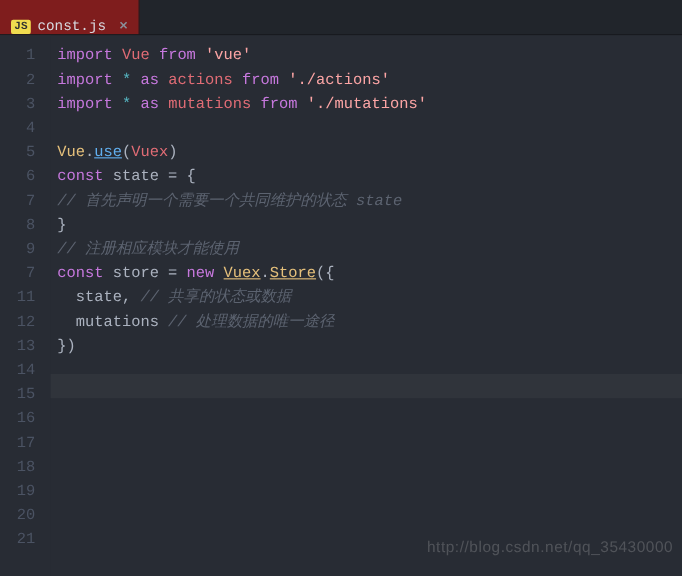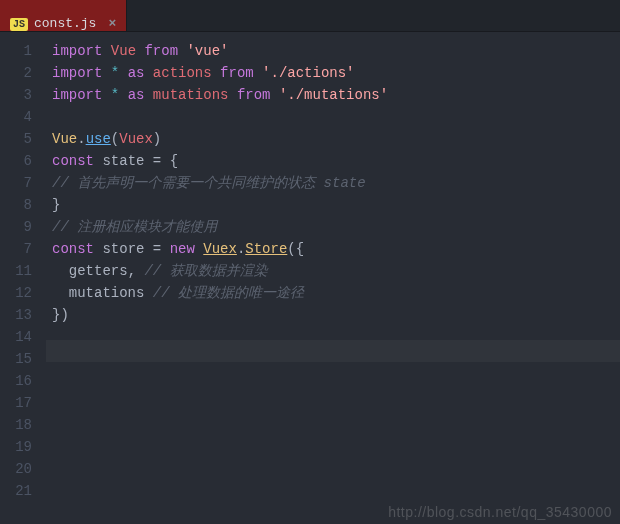--- a/index.html
+++ b/index.html
@@ -91,21 +91,21 @@
   .str { color: #fca5a5; }
   .cm { color: #5c6370; font-style: italic; }
   .op { color: #56b6c2; }
   .pn { color: #abb2bf; }
   .cls { color: #e5c07b; }
   .ul { text-decoration: underline; }
   .ann { color: #c0392b; font-style: normal; font-size: 13px; }
   .watermark {
     position: absolute;
     right: 8px;
-    bottom: 4px;
+    bottom: 19px;
     color: rgba(200,200,200,0.25);
     font-family: Arial, sans-serif;
     font-size: 14px;
     letter-spacing: 0.5px;
   }
 </style>
 </head>
 <body>
 
 <div class="tab-bar">
@@ -147,21 +147,21 @@
     <div class="line"><span class="kw">import</span> <span class="id">Vue</span> <span class="kw">from</span> <span class="str">'vue'</span></div>
     <div class="line"><span class="kw">import</span> <span class="op">*</span> <span class="kw">as</span> <span class="id">actions</span> <span class="kw">from</span> <span class="str">'./actions'</span></div>
     <div class="line"><span class="kw">import</span> <span class="op">*</span> <span class="kw">as</span> <span class="id">mutations</span> <span class="kw">from</span> <span class="str">'./mutations'</span></div>
     <div class="line"></div>
     <div class="line"><span class="cls">Vue</span><span class="pn">.</span><span class="fn">use</span><span class="pn">(</span><span class="id">Vuex</span><span class="pn">)</span></div>
     <div class="line"><span class="kw">const</span> <span class="id2">state</span><span class="pn"> = </span><span class="pn">{</span></div>
     <div class="line"><span class="cm">// 首先声明一个需要一个共同维护的状态 state</span></div>
     <div class="line"><span class="pn">}</span></div>
     <div class="line"><span class="cm">// 注册相应模块才能使用</span></div>
     <div class="line"><span class="kw">const</span> <span class="id2">store</span><span class="pn"> = </span><span class="kw">new</span> <span class="cls ul">Vuex</span><span class="pn">.</span><span class="cls ul">Store</span><span class="pn">({</span></div>
-    <div class="line">  <span class="id2">getters</span><span class="pn">,</span><span class="cm"> // 获取数据并渲染</span></div>
+    <div class="line">  <span class="id2">state</span><span class="pn">,</span><span class="cm"> // 共享的状态或数据</span></div>
     <div class="line">  <span class="id2">mutations</span><span class="cm"> // 处理数据的唯一途径</span></div>
     <div class="line"><span class="pn">})</span></div>
     <div class="line"></div>
     <div class="line"></div>
   </div>
 </div>
 
 <div class="watermark">http://blog.csdn.net/qq_35430000</div>
 
 </body></html>

